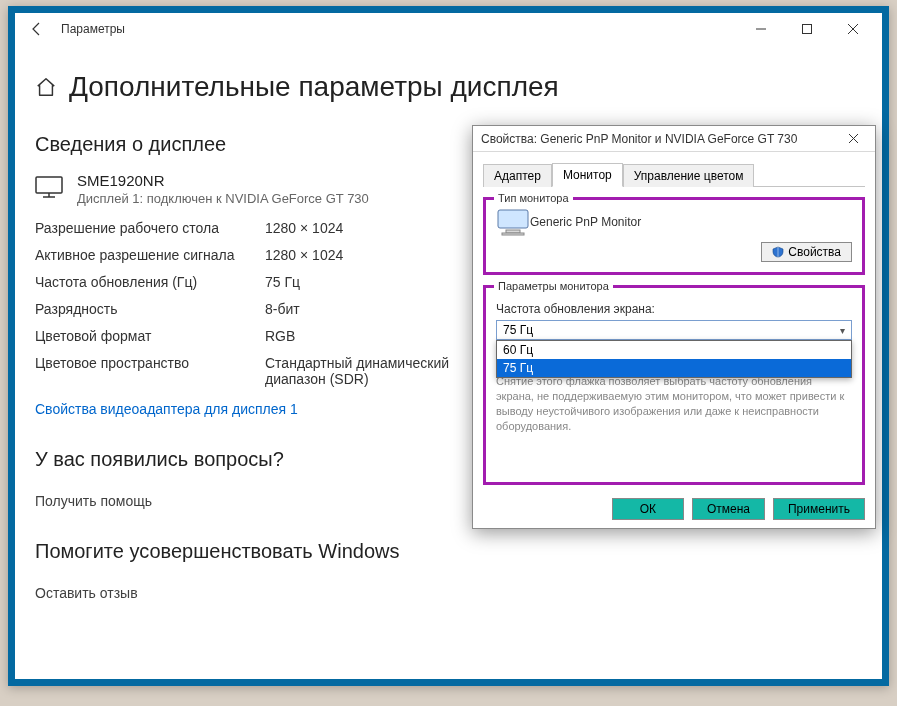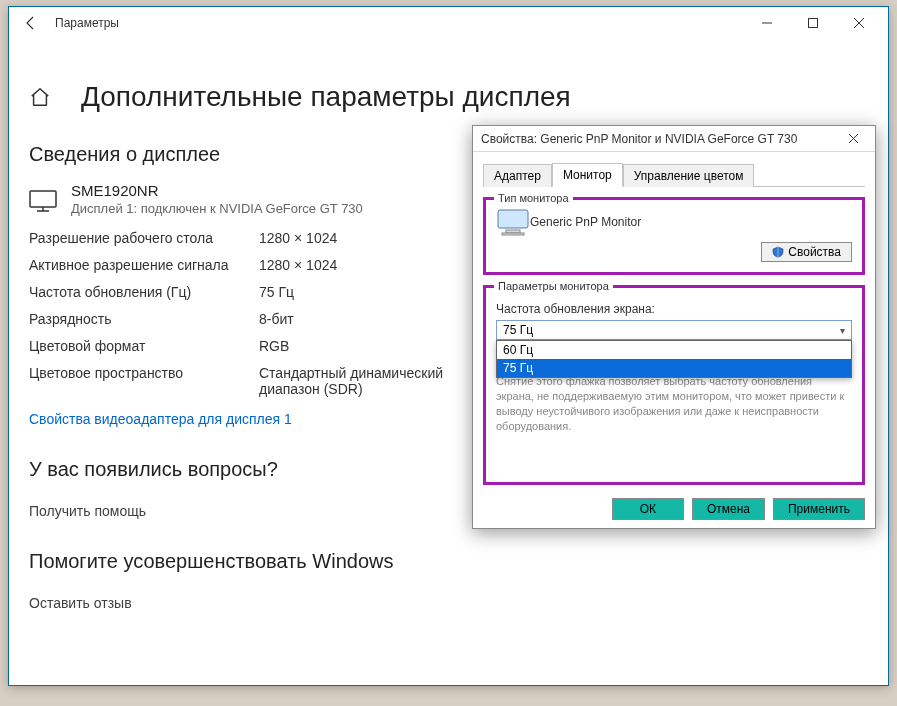--- a/index.html
+++ b/index.html
@@ -1,31 +1,31 @@
 <!DOCTYPE html>
 <html><head>
 <meta charset="utf-8">
 <style>
 * { box-sizing: border-box; font-family: "Segoe UI", Tahoma, sans-serif; }
 body { margin: 0; background: #d8cfc4; width: 897px; height: 706px; overflow: hidden; position: relative; }
 .window {
   position: absolute; left: 8px; top: 6px; width: 881px; height: 680px;
-  background: #fff; border: 1px solid #0369a1; box-shadow: 0 2px 10px rgba(0,0,0,0.25);
+  background: #fff; border: 7px solid #0369a1; box-shadow: 0 2px 10px rgba(0,0,0,0.25);
 }
 .titlebar { display: flex; align-items: center; height: 32px; padding: 0 6px; }
 .titlebar .back { width: 32px; height: 32px; display:flex; align-items:center; justify-content:center; color:#333; }
 .titlebar .title { font-size: 12px; color: #333; margin-left: 8px; }
 .titlebar .spacer { flex: 1; }
 .winbtn { width: 46px; height: 32px; display:flex; align-items:center; justify-content:center; color:#333; }
 .content { padding: 20px 20px 0 20px; }
-.header-row { display:flex; align-items:center; gap: 30px; margin-top: 22px; }
+.header-row { display:flex; align-items:center; gap: 12px; margin-top: 6px; }
 .home-icon { width: 22px; height: 22px; }
 h1.page-title { font-weight: 400; font-size: 28px; margin: 0; color: #222; }
 h2.section { font-weight: 400; font-size: 20px; margin: 30px 0 16px 0; color: #222; }
-.monitor-row { display:flex; align-items:center; gap: 14px; margin-bottom: 14px; }
+.monitor-row { display:flex; align-items:flex-start; gap: 14px; margin-bottom: 14px; }
 .monitor-icon { width: 28px; height: 22px; margin-top: 4px; }
 .monitor-name { font-size: 15px; color:#222; }
 .monitor-sub { font-size: 13px; color:#666; margin-top: 2px; }
 .info-grid { display:grid; grid-template-columns: 230px 220px; row-gap: 11px; font-size: 14px; color:#333; }
 .info-grid .label { color:#333; }
 .info-grid .value { color:#333; }
 .link { color: #0066cc; font-size: 14px; cursor: pointer; margin-top: 14px; display: inline-block; }
 .link2 { color: #404040; font-size: 14px; cursor: pointer; display:inline-block; }
 .small-gap { margin-top: 6px; }
 

